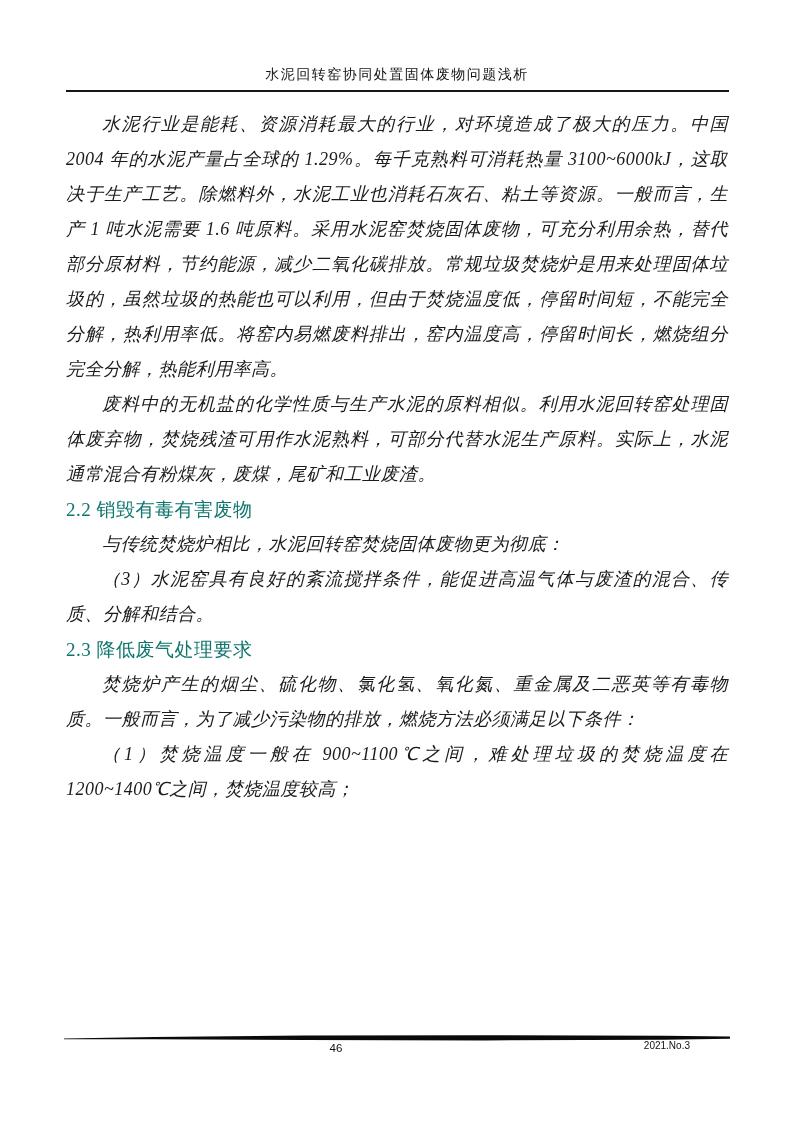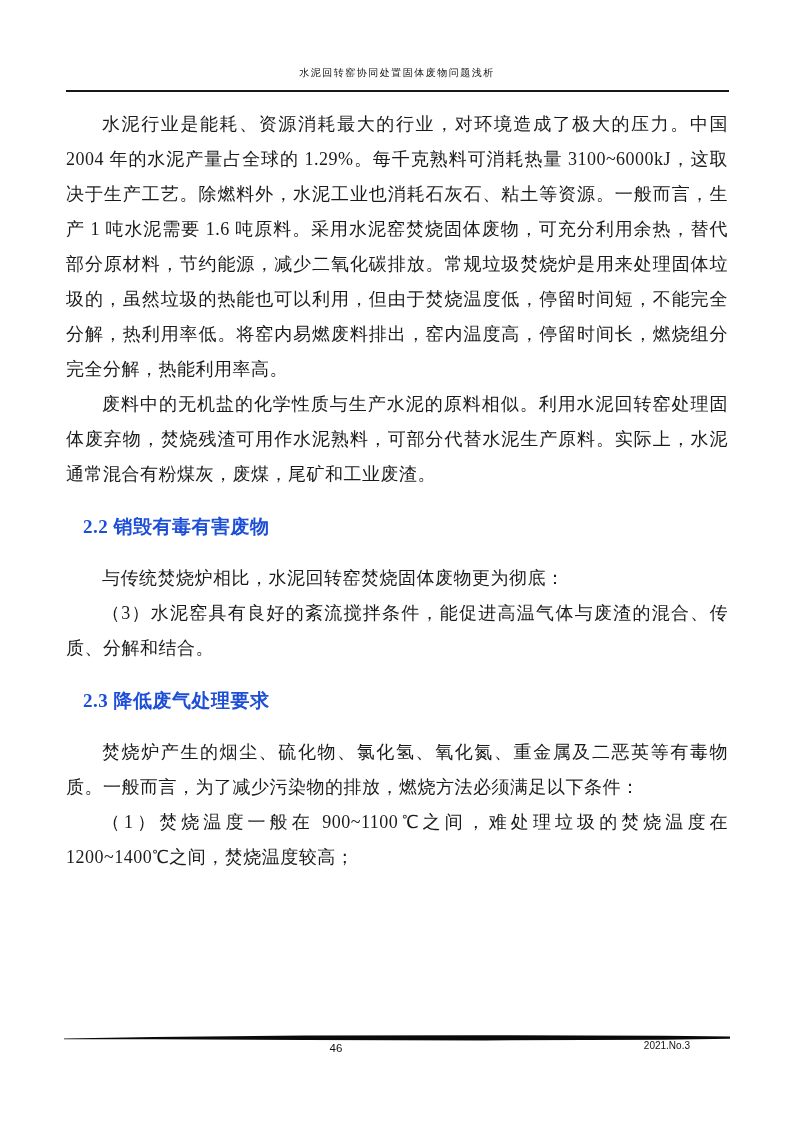--- a/index.html
+++ b/index.html
@@ -16,21 +16,21 @@
     color: #1b1b1b;
     overflow: hidden;
   }
   
   .header-title {
     position: absolute;
     top: 66px;
     left: 66px;
     width: 662px;
     text-align: center;
-    font-size: 10px;
+    font-size: 14px;
     letter-spacing: 1.5px;
     color: #141414;
   }
   .header-rule {
     position: absolute;
     top: 90px;
     left: 66px;
     width: 663px;
     height: 0;
     border-top: 2px solid #161616;
@@ -44,29 +44,30 @@
     font-size: 18px;
     line-height: 35px;
     letter-spacing: 0.5px;
     text-align: justify;
     text-justify: inter-ideograph;
     color: #1b1b1b;
   }
   .article p {
     margin: 0;
     text-indent: 2em;
+    font-style: italic;
   }
   .article h2 {
-    margin: 17px;
+    margin: 0;
     font-size: 19px;
     line-height: 35px;
-    font-weight: bold;
+    font-weight: normal;
     letter-spacing: 0.5px;
     text-indent: 0;
-    color: #1d4ed8;
+    color: #0f766e;
   }
   
   .footer-rule {
     position: absolute;
     top: 1034px;
     left: 64px;
     width: 666px;
     height: 8px;
   }
   .footer-pagenum {

